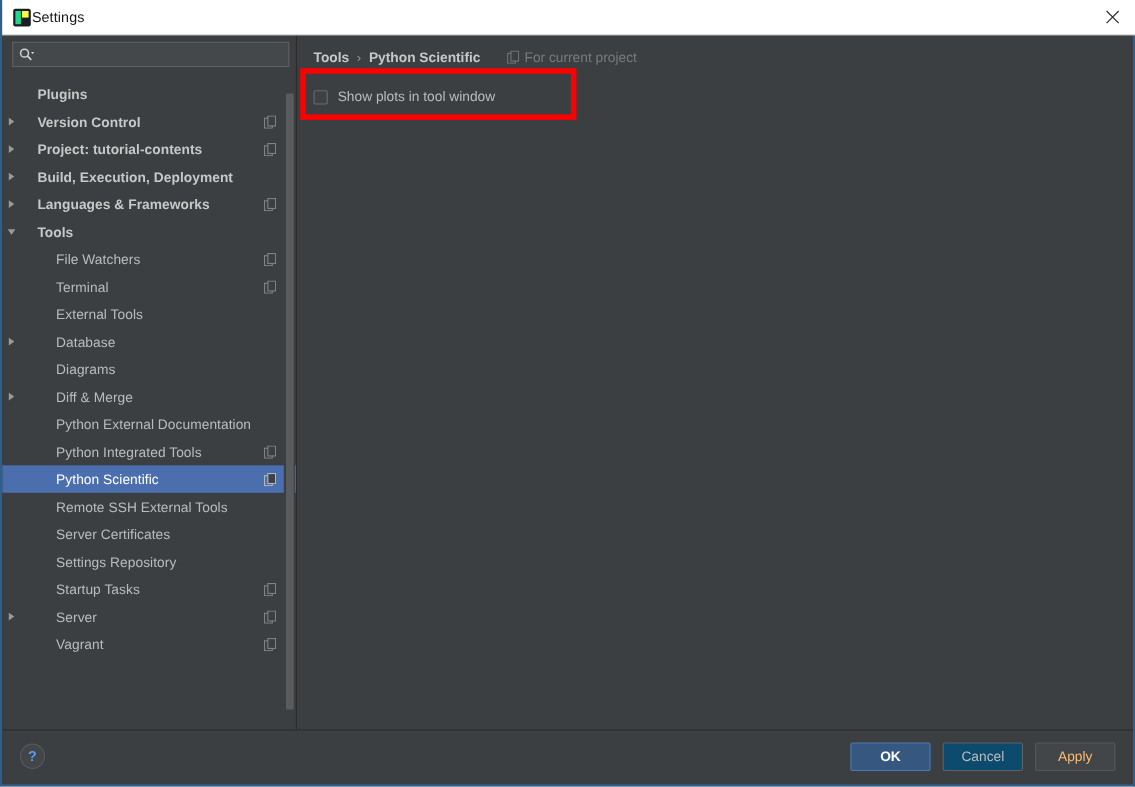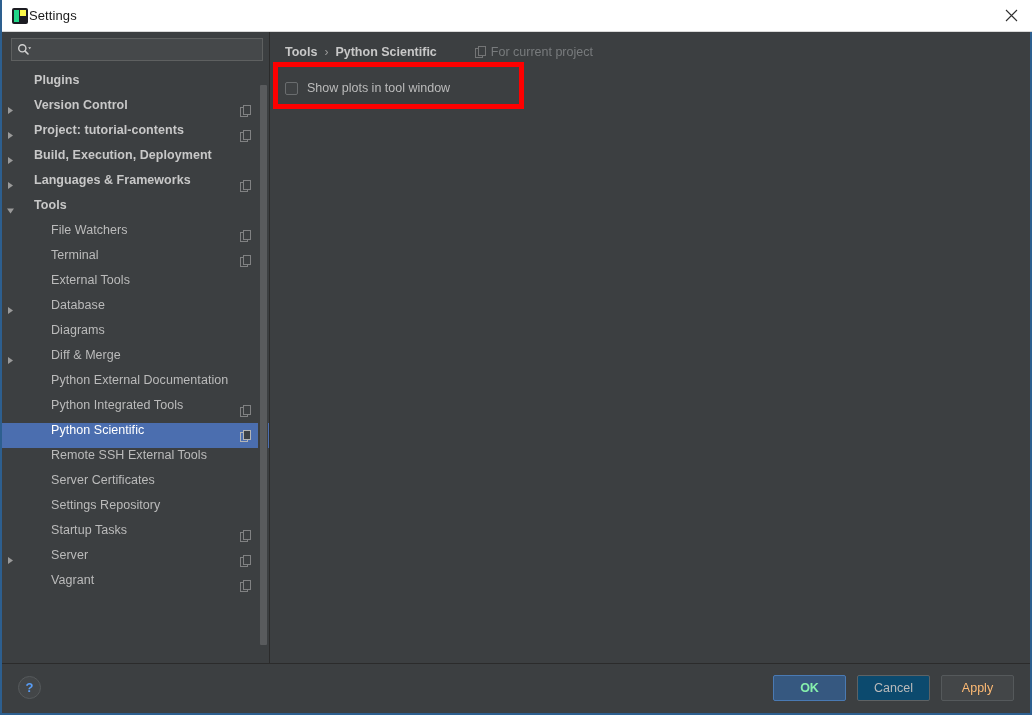--- a/index.html
+++ b/index.html
@@ -137,20 +137,21 @@
   .tree-inner {
     position: relative;
     width: 267px;
     margin-top: -19px; 
   }
 
   .row {
     position: relative;
     height: 25px;
     display: flex;
+    align-items: center;
     box-sizing: border-box;
     cursor: default;
   }
   .row.selected { background: #4b6eaf; }
 
   .twisty {
     width: 16px;
     flex: none;
     display: flex;
     align-items: center;
@@ -227,21 +228,21 @@
     white-space: nowrap;
   }
   .crumb-sep {
     font-size: 12px;
     color: #9a9a9a;
     margin: 0 7px;
   }
   .scope-note {
     display: flex;
     align-items: center;
-    margin-left: 38px;
+    margin-left: 24px;
     white-space: nowrap;
   }
   .scope-note .scope-note-icon {
     width: 11px; height: 12px;
     margin-right: 5px;
     opacity: .6;
     display: flex;
   }
   .scope-note-text {
     font-size: 12.5px;
@@ -335,21 +336,21 @@
     font-size: 12.5px;
     display: flex;
     align-items: center;
     justify-content: center;
     cursor: pointer;
     white-space: nowrap;
   }
   .btn.primary {
     background: #365880;
     border-color: #4a7ab3;
-    color: #86efac;
+    color: #ffffff;
     font-weight: bold;
     width: 73px;
   }
   .btn.disabled {
     color: #fdba74;
     border-color: #55595b;
     background: #434648;
     cursor: default;
   }
 </style>

